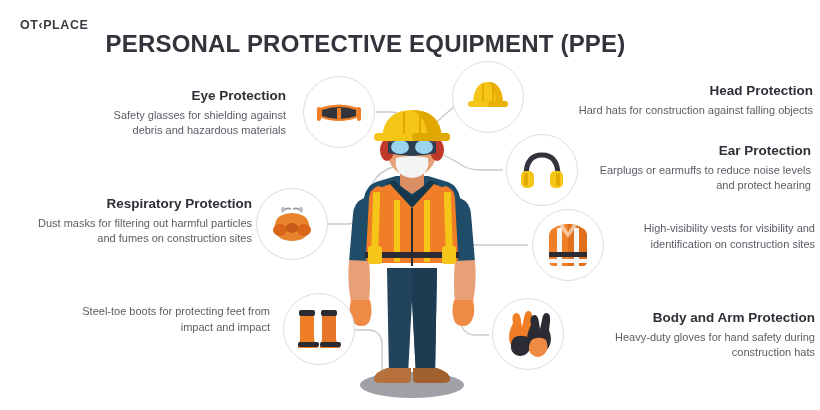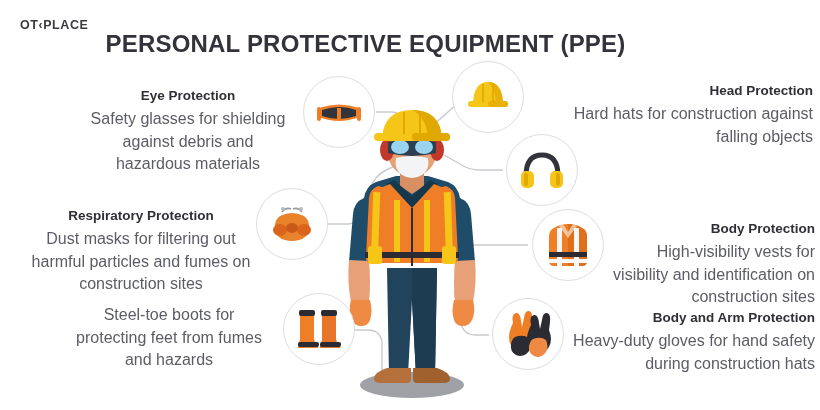--- a/index.html
+++ b/index.html
@@ -41,24 +41,24 @@
   }
   .bubble svg { display:block; }
 
   
   .tb { position: absolute; }
   .tb .h {
     font-size: 13.5px; font-weight: 700; color: #2f2f37;
     line-height: 1.25; margin-bottom: 3px;
   }
   .tb .d {
-    font-size: 16px; color: #5c5c66; line-height: 1.42;
+    font-size: 11px; color: #5c5c66; line-height: 1.42;
   }
   .tb.right { text-align: right; }
-  .tb.left  { text-align: center; }
+  .tb.left  { text-align: right; }
 
   
   .worker { position:absolute; left:332px; top:100px; width:160px; height:300px; }
 </style>
 </head>
 <body>
 
 <div id="root">
 
   <div class="logo">
@@ -218,37 +218,40 @@
       <path d="M30 18 q-2 -9 3 -10 q4 -1 5 8 l1 6 l2 -9 q1 -8 5 -7 q4 1 3 9 l-1 8 q4 10 0 17 q-5 8 -14 5 q-8 -3 -8 -13 q0 -6 4 -14 z" fill="#2b2b33"></path>
       <path d="M32 32 q8 -3 13 1 q3 7 0 12 q-5 7 -12 4 q-6 -3 -5 -10 q1 -5 4 -7 z" fill="#ef8a44"></path>
     </svg>
   </div>
 
   <div class="tb left" style="left:90px; top:88px; width:196px;">
     <div class="h">Eye Protection</div>
     <div class="d">Safety glasses for shielding against debris and hazardous materials</div>
   </div>
 
-  <div class="tb left" style="left:30px; top:208px; width:222px;">
+  <div class="tb left" style="left:30px; top:196px; width:222px;">
     <div class="h">Respiratory Protection</div>
     <div class="d">Dust masks for filtering out harmful particles and fumes on construction sites</div>
   </div>
 
   <div class="tb left" style="left:68px; top:304px; width:202px;">
-    <div class="d">Steel-toe boots for protecting feet from fumes and hazards</div>
+    <div class="d">Steel-toe boots for protecting feet from impact and impact</div>
   </div>
 
   <div class="tb right" style="left:531px; top:83px; width:282px;">
     <div class="h">Head Protection</div>
     <div class="d">Hard hats for construction against falling objects</div>
   </div>
 
+  <div class="tb right" style="left:583px; top:143px; width:228px;">
+    <div class="h">Ear Protection</div>
+    <div class="d">Earplugs or earmuffs to reduce noise levels and protect hearing</div>
+  </div>
 
   <div class="tb right" style="left:605px; top:221px; width:210px;">
-    <div class="h">Body Protection</div>
     <div class="d">High-visibility vests for visibility and identification on construction sites</div>
   </div>
 
   <div class="tb right" style="left:559px; top:310px; width:256px;">
     <div class="h">Body and Arm Protection</div>
     <div class="d">Heavy-duty gloves for hand safety during construction hats</div>
   </div>
 
 </div>
 

